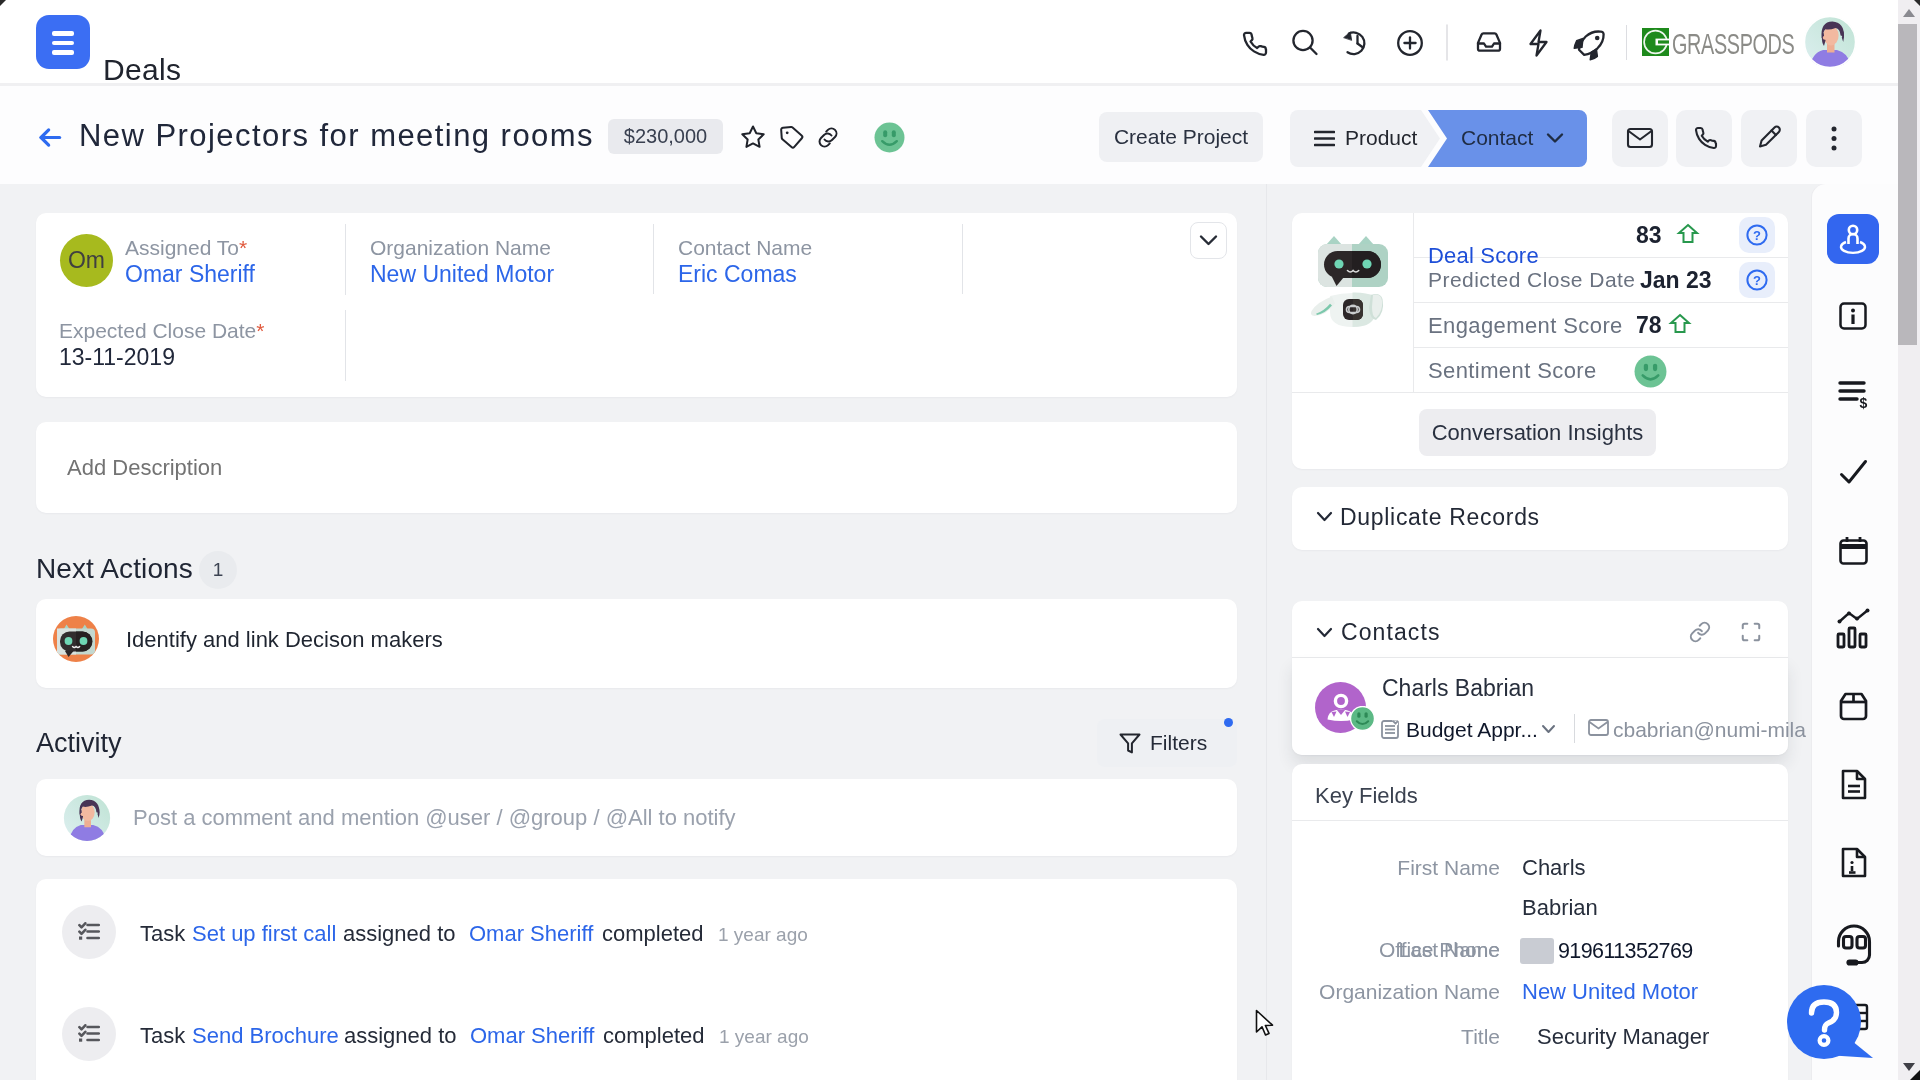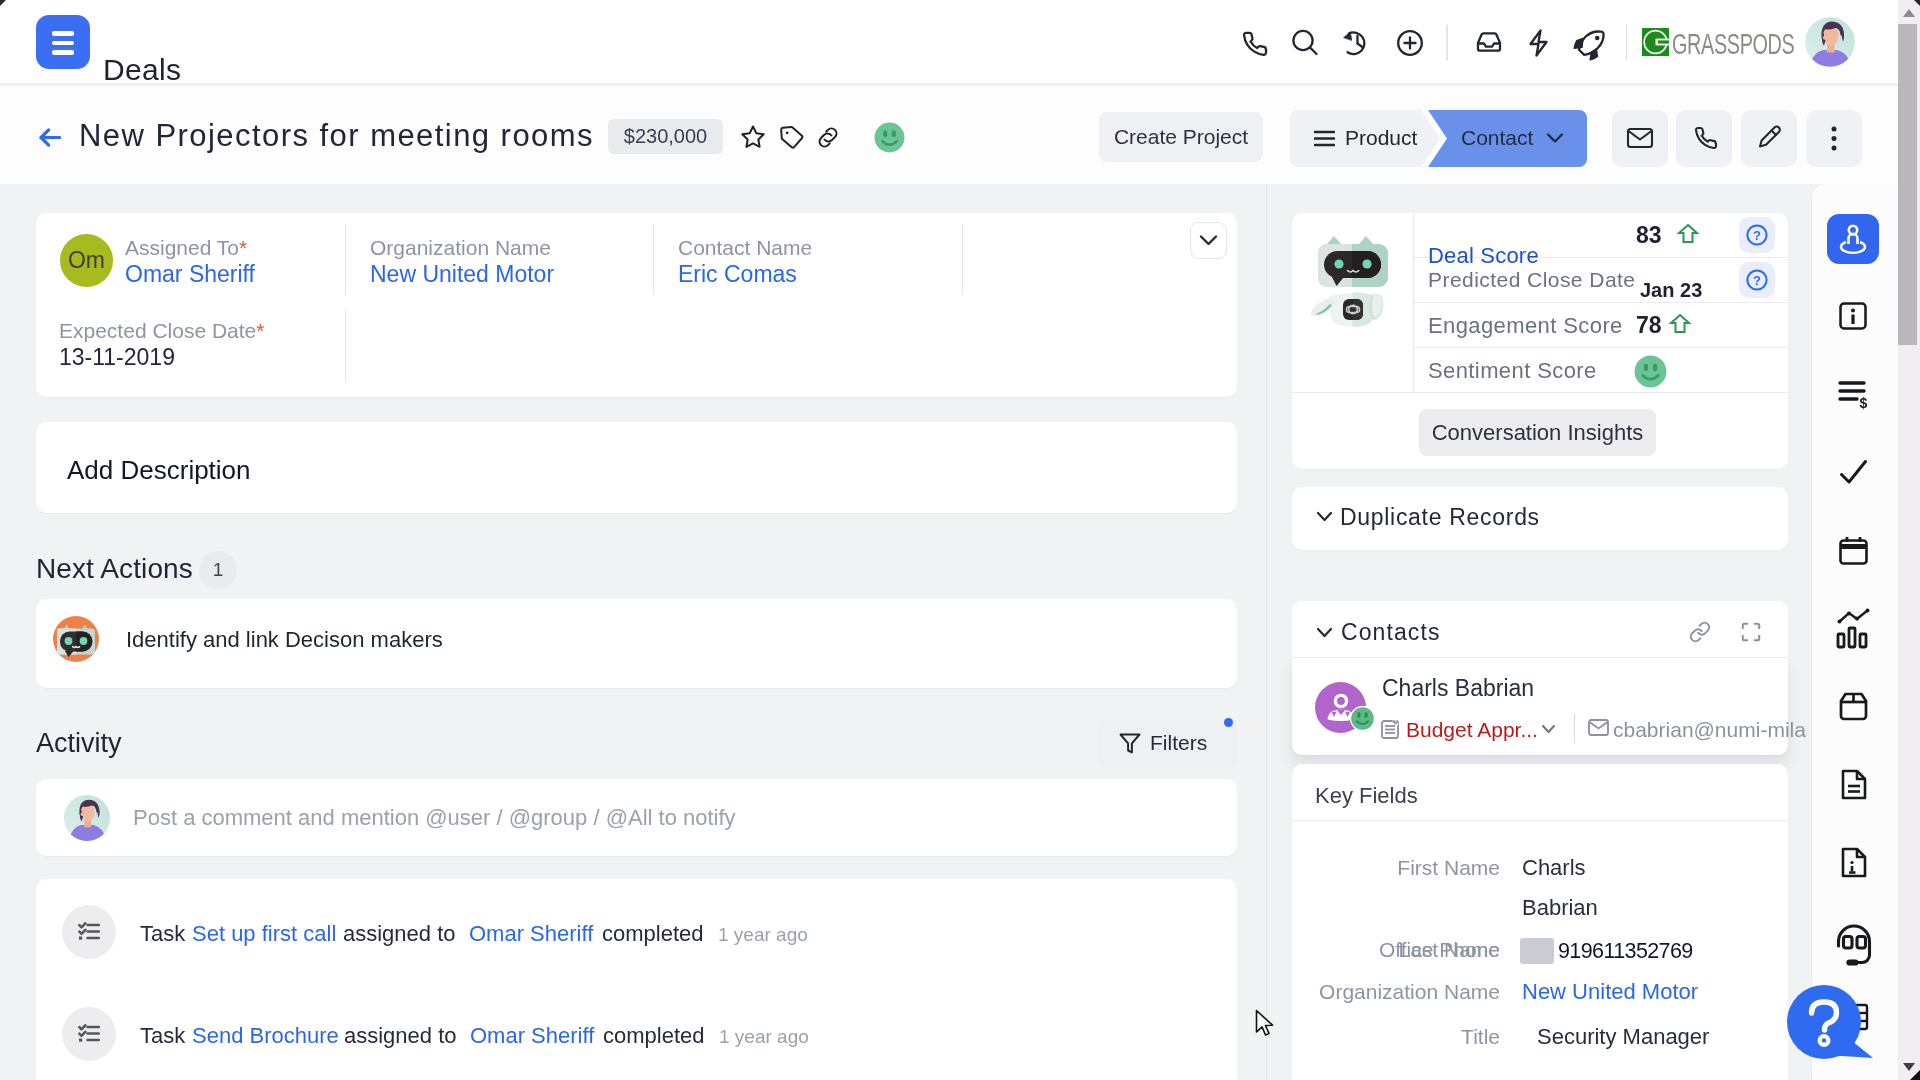--- a/index.html
+++ b/index.html
@@ -163,21 +163,21 @@
 <div class="abs" style="left:962px;top:224px;width:1px;height:70px;background:#e2e4e8;"></div>
 <div class="abs" style="left:345px;top:310px;width:1px;height:71px;background:#e2e4e8;"></div>
 <div class="abs lbl" style="left:59px;top:319px;">Expected Close Date<span style="color:#e0593d;">*</span></div>
 <div class="abs" style="left:59px;top:344px;font-size:23px;color:#21283a;">13-11-2019</div>
 <div class="abs" style="left:1190px;top:222px;width:37px;height:37px;background:#fff;border:1px solid #e3e5e9;border-radius:8px;"></div>
 <svg class="abs" style="left:1199px;top:234px;" width="19" height="13" viewBox="0 0 19 13" fill="none" stroke="#272c36" stroke-width="2.4" stroke-linecap="round" stroke-linejoin="round">
     <path d="M2 2.5 9.5 10 17 2.5"></path>
   </svg>
 
 <div class="card" style="left:36px;top:422px;width:1201px;height:91px;"></div>
-<div class="abs" style="left:67px;top:455px;font-size:26px;color:#0f172a;">Add Description</div>
+<div class="abs" style="left:67px;top:455px;font-size:22px;color:#737373;">Add Description</div>
 
 <div class="abs" style="left:36px;top:553px;font-size:28px;font-weight:500;letter-spacing:0.1px;color:#202634;">Next Actions</div>
 <div class="abs" style="left:199px;top:551px;width:38px;height:38px;border-radius:50%;background:#e9ebee;font-size:19px;color:#3c4352;text-align:center;line-height:38px;">1</div>
 
 <div class="card" style="left:36px;top:599px;width:1201px;height:89px;"></div>
 <svg class="abs" style="left:53px;top:616px;" width="46" height="46" viewBox="0 0 46 46">
   <defs>
       <clipPath id="botc">
         <circle cx="23" cy="23" r="23"></circle>
       </clipPath>
@@ -309,21 +309,21 @@
 <svg class="abs" style="left:1676px;top:222px;" width="24" height="24" viewBox="0 0 24 24" fill="none" stroke="#27984d" stroke-width="2">
     <path d="M12 3 L21 11 H16.5 V20 H7.5 V11 H3 Z"></path>
   </svg>
 <div class="abs" style="left:1739px;top:217px;width:36px;height:36px;background:#e8eefb;border-radius:10px;"></div>
 <svg class="abs" style="left:1746px;top:224px;" width="22" height="22" viewBox="0 0 22 22">
     <circle cx="11" cy="11" r="9.6" fill="none" stroke="#2f6bf0" stroke-width="2"></circle>
     <text x="11" y="15.5" font-size="13" font-weight="bold" fill="#2f6bf0" text-anchor="middle" font-family="Liberation Sans, sans-serif">?</text>
   </svg>
 
 <div class="abs lbl" style="left:1428px;top:268px;font-size:21px;letter-spacing:0.45px;color:#6a7280;">Predicted Close Date</div>
-<div class="abs" style="left:1640px;top:267px;font-size:20px;font-weight:700;color:#1c2230;margin-top:12px;">Jan 23</div>
+<div class="abs" style="left:1640px;top:267px;font-size:23px;font-weight:700;color:#1c2230;">Jan 23</div>
 <div class="abs" style="left:1739px;top:262px;width:36px;height:36px;background:#e8eefb;border-radius:10px;"></div>
 <svg class="abs" style="left:1746px;top:269px;" width="22" height="22" viewBox="0 0 22 22">
     <circle cx="11" cy="11" r="9.6" fill="none" stroke="#2f6bf0" stroke-width="2"></circle>
     <text x="11" y="15.5" font-size="13" font-weight="bold" fill="#2f6bf0" text-anchor="middle" font-family="Liberation Sans, sans-serif">?</text>
   </svg>
 
 <div class="abs lbl" style="left:1428px;top:313px;font-size:22px;letter-spacing:0.4px;color:#6a7280;">Engagement Score</div>
 <div class="abs" style="left:1636px;top:312px;font-size:23px;font-weight:700;color:#1c2230;">78</div>
 <svg class="abs" style="left:1668px;top:312px;" width="24" height="24" viewBox="0 0 24 24" fill="none" stroke="#27984d" stroke-width="2">
     <path d="M12 3 L21 11 H16.5 V20 H7.5 V11 H3 Z"></path>
@@ -379,21 +379,21 @@
 </svg>
 <div class="abs" style="left:1382px;top:675px;font-size:23px;color:#272e3c;">Charls Babrian</div>
 <svg class="abs" style="left:1381px;top:719px;" width="19" height="21" viewBox="0 0 19 21" fill="none" stroke="#8b929e" stroke-width="1.8">
   <rect x="1" y="2" width="16" height="17" rx="2"></rect>
   <line x1="4" y1="7" x2="14" y2="7"></line>
     <line x1="4" y1="10.5" x2="14" y2="10.5"></line>
     <line x1="4" y1="14" x2="14" y2="14"></line>
   <path d="M11 1.5 h6 v5" fill="#fff" stroke="none"></path>
     <path d="M12 2 l2.5 2.5 2.5-2.5" fill="none" stroke="#8b929e"></path>
 </svg>
-<div class="abs" style="left:1406px;top:718px;font-size:21px;color:#b91c1c;">Budget Appr...</div>
+<div class="abs" style="left:1406px;top:718px;font-size:21px;color:#0f172a;">Budget Appr...</div>
 <svg class="abs" style="left:1541px;top:724px;" width="15" height="10" viewBox="0 0 15 10" fill="none" stroke="#6a7280" stroke-width="2" stroke-linecap="round" stroke-linejoin="round">
     <path d="M2 2 7.5 8 13 2"></path>
   </svg>
 <div class="abs" style="left:1574px;top:714px;width:1px;height:29px;background:#d8dade;"></div>
 <svg class="abs" style="left:1588px;top:719px;" width="21" height="17" viewBox="0 0 21 17" fill="none" stroke="#8b929e" stroke-width="1.8">
   <rect x="1" y="1" width="19" height="15" rx="2"></rect>
     <path d="M1.5 3 10.5 9.5 19.5 3"></path>
 </svg>
 <div class="abs" style="left:1613px;top:718px;font-size:21px;color:#8b929e;white-space:nowrap;">cbabrian@numi-mila</div>
 

